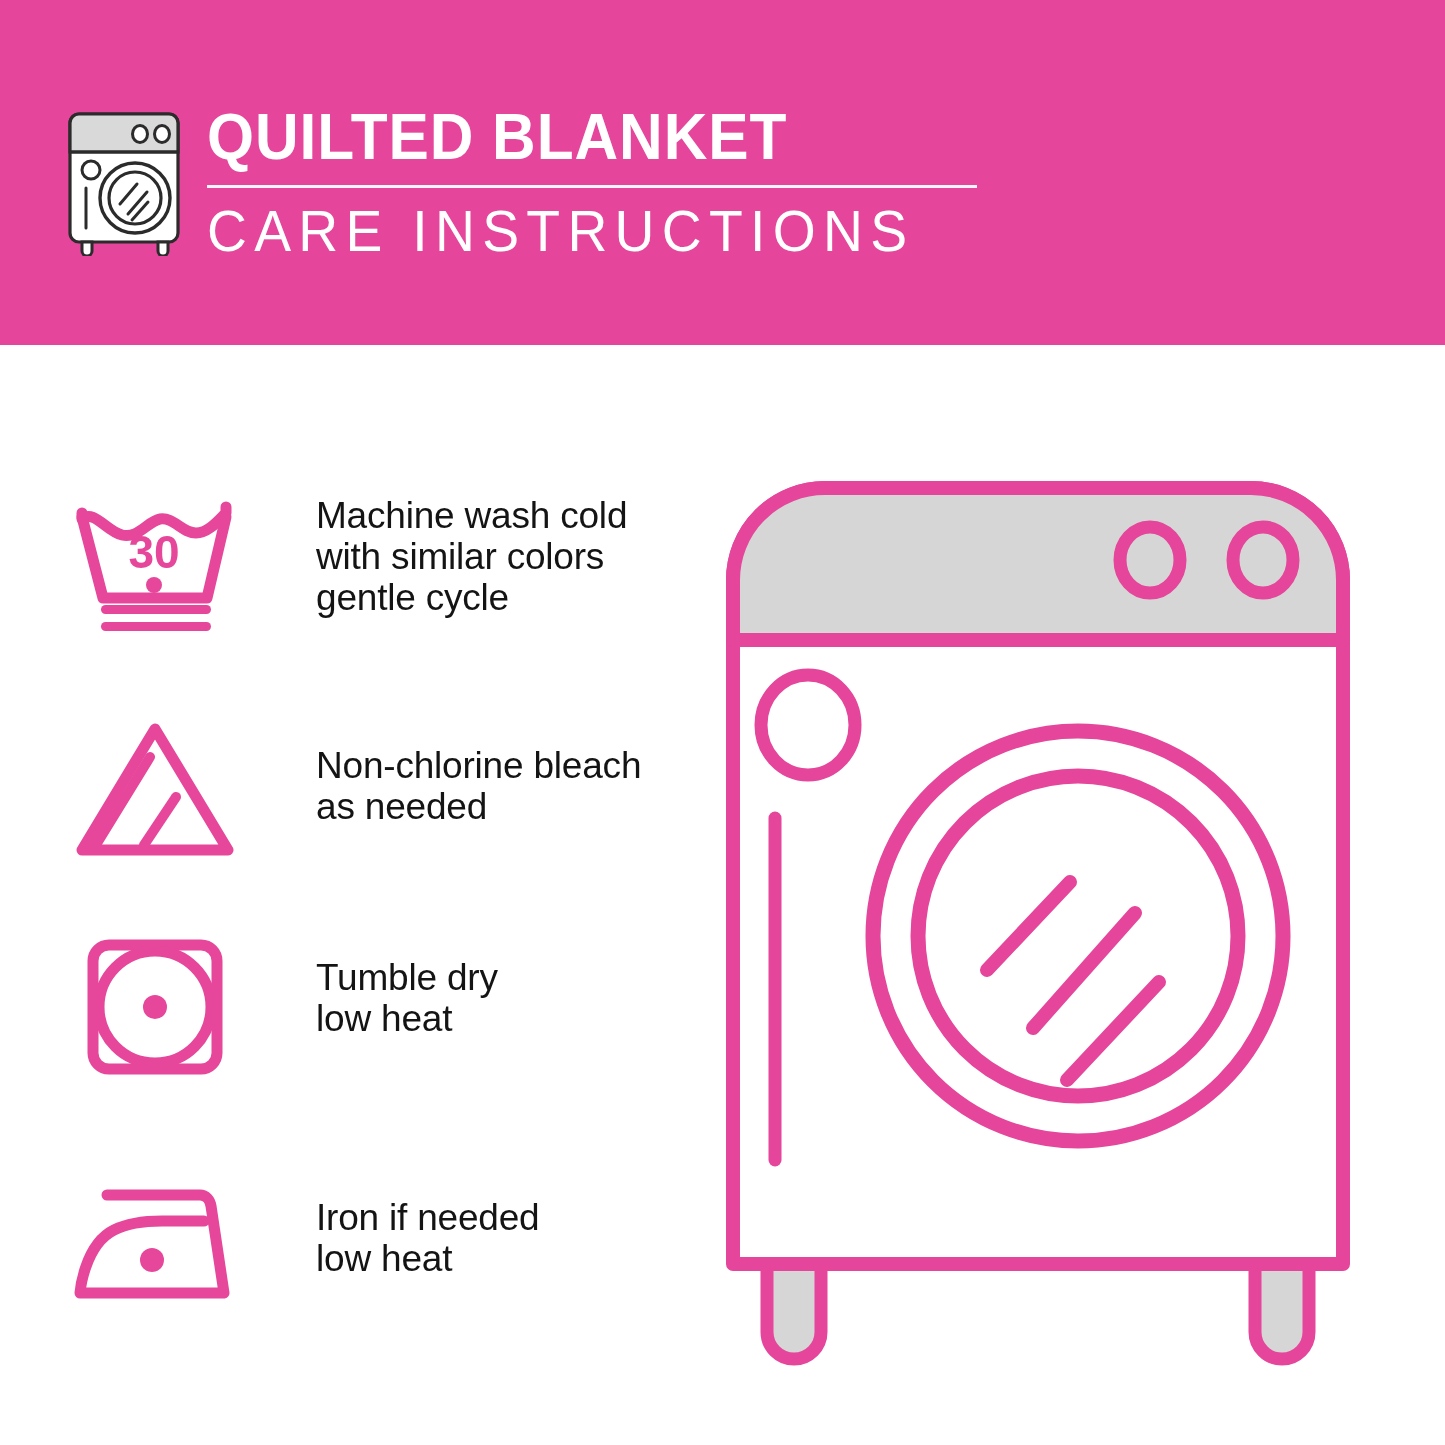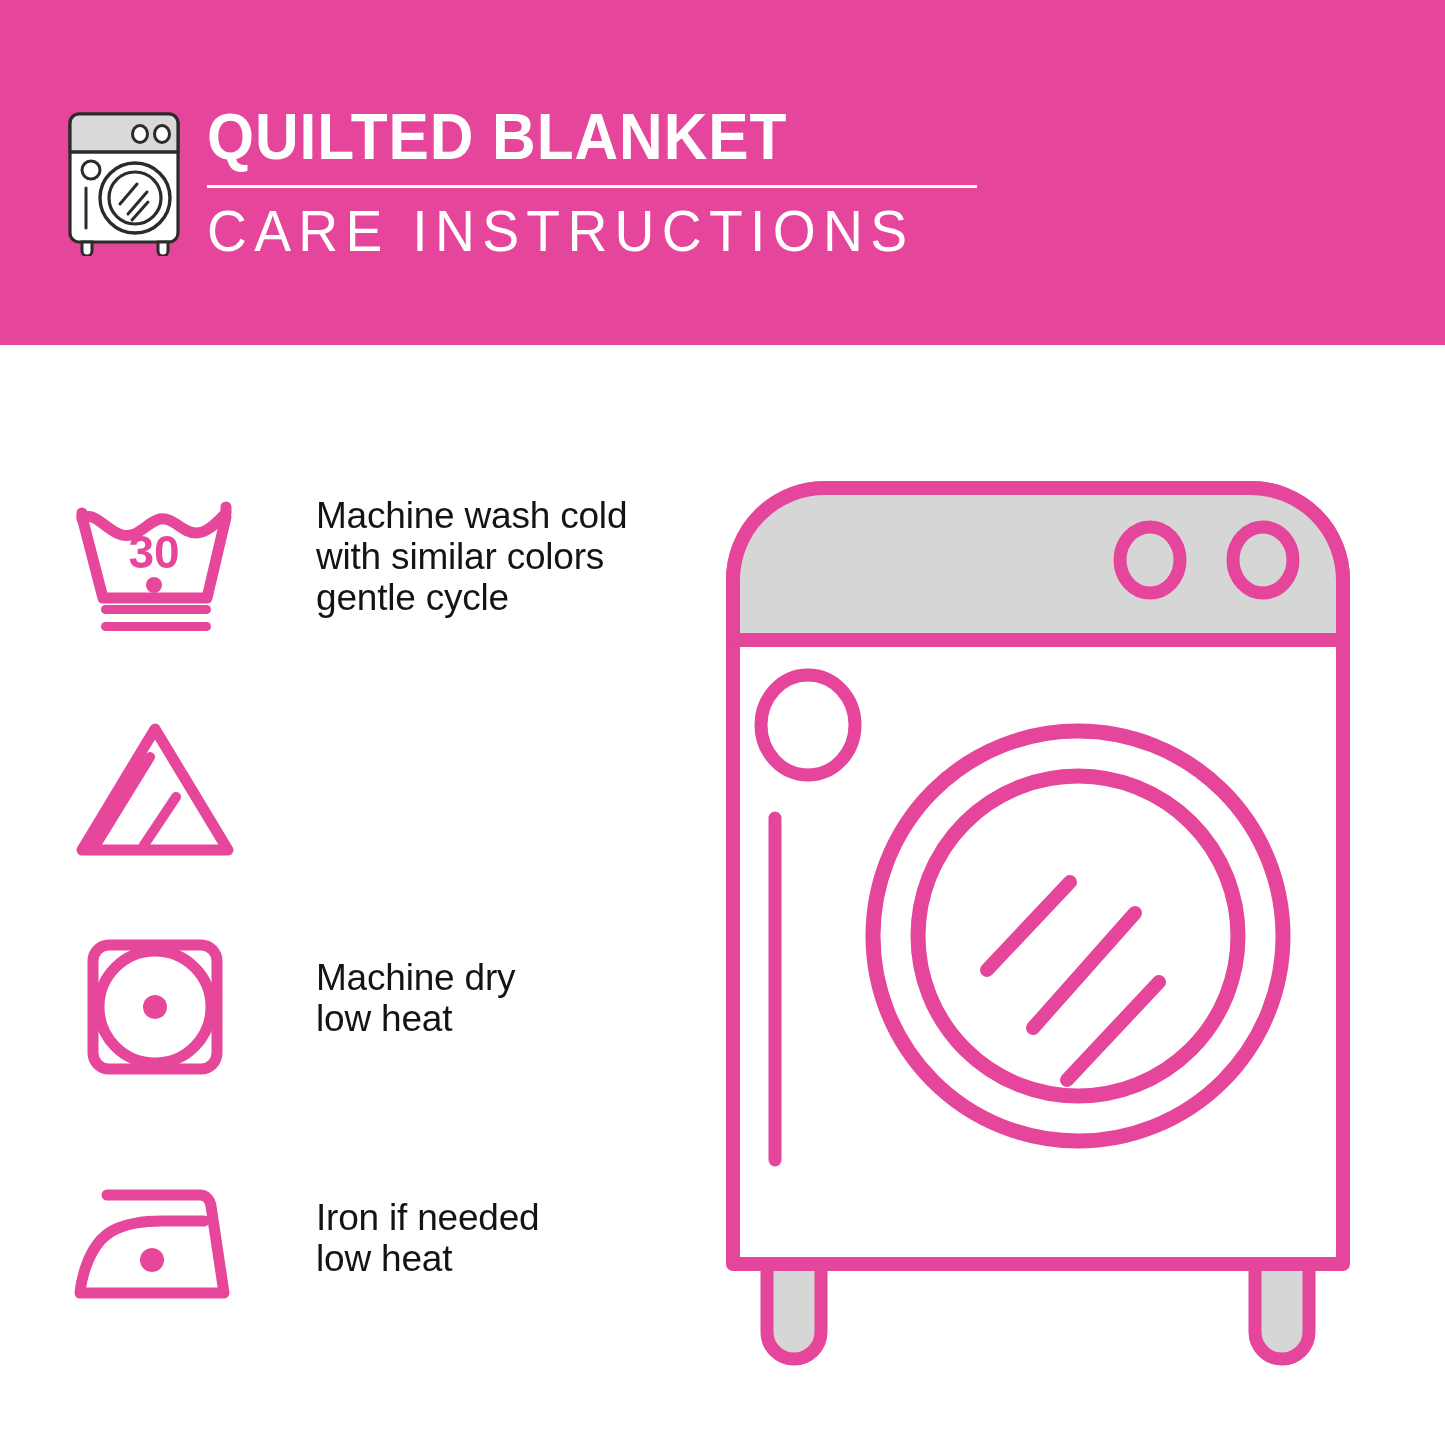--- a/index.html
+++ b/index.html
@@ -154,31 +154,33 @@
     </div>
 
     <div class="care-row care-row-1">
       <div class="care-icon">
         <svg viewBox="0 0 170 150" width="170" height="150" aria-hidden="true">
           <path d="M85 12 L158 133 L12 133 Z" fill="none" stroke="#e6479b" stroke-width="11" stroke-linejoin="round"></path>
           <line x1="80" y1="40" x2="26" y2="128" stroke="#e6479b" stroke-width="10" stroke-linecap="round"></line>
           <line x1="106" y1="80" x2="74" y2="128" stroke="#e6479b" stroke-width="10" stroke-linecap="round"></line>
         </svg>
       </div>
+      <div class="care-text">Non-chlorine bleach
+as needed</div>
     </div>
 
     <div class="care-row care-row-2">
       <div class="care-icon">
         <svg viewBox="0 0 170 150" width="170" height="150" aria-hidden="true">
           <rect x="23" y="12" width="124" height="124" rx="16" ry="16" fill="none" stroke="#e6479b" stroke-width="11"></rect>
           <circle cx="85" cy="74" r="56" fill="none" stroke="#e6479b" stroke-width="11"></circle>
           <circle cx="85" cy="74" r="12" fill="#e6479b"></circle>
         </svg>
       </div>
-      <div class="care-text">Machine dry
+      <div class="care-text">Tumble dry
 low heat</div>
     </div>
 
     <div class="care-row care-row-3">
       <div class="care-icon">
         <svg viewBox="0 0 170 150" width="170" height="150" aria-hidden="true">
           <path d="M37 22 L130 22 C136 22 140 27 141 33 L154 120 L10 120 C10 120 14 72 44 57 C58 50 74 48 92 48 L134 48" fill="none" stroke="#e6479b" stroke-width="11" stroke-linecap="round" stroke-linejoin="round"></path>
           <circle cx="82" cy="87" r="12" fill="#e6479b"></circle>
         </svg>
       </div>

